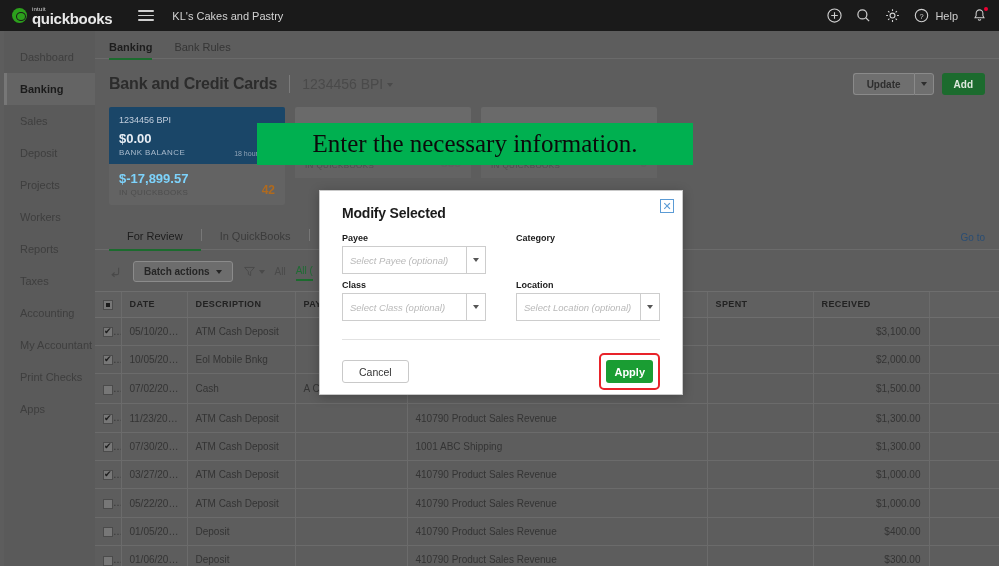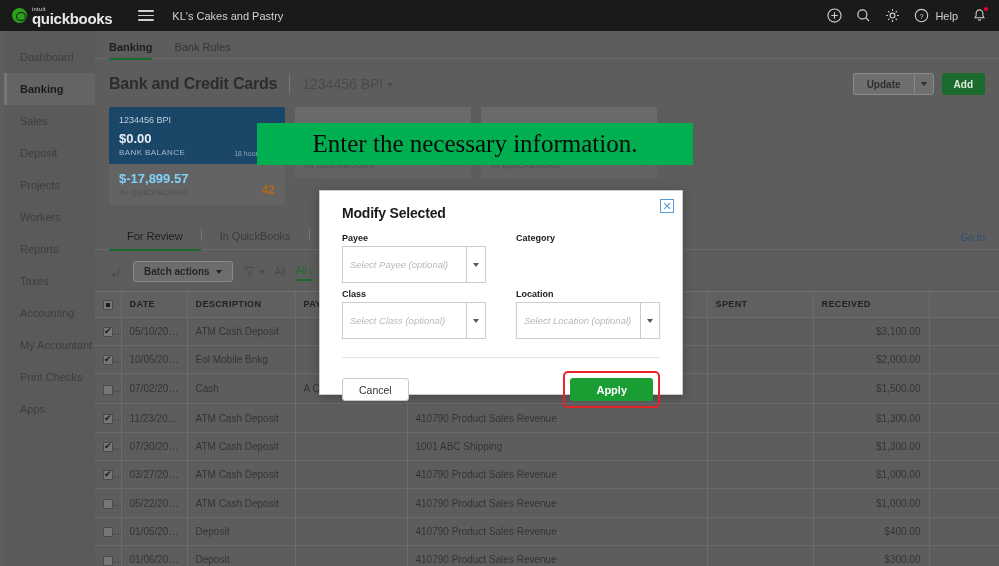--- a/index.html
+++ b/index.html
@@ -166,41 +166,41 @@
   }
   .modal-close {
     position:absolute; right: 8px; top: 8px; width: 14px; height: 14px;
     border: 1.5px solid #5b9bd5; display:flex; align-items:center; justify-content:center;
     color:#5b9bd5; font-size:11px; line-height:1; cursor:pointer;
   }
   .modal-title { font-size: 14px; font-weight: 700; color: #1b1b1b; padding: 14px 0 0 22px; letter-spacing:-.2px;}
   .modal-grid { display: grid; grid-template-columns: 1fr 1fr; gap: 6px 30px; padding: 12px 22px 0 22px; }
   .fld-label { font-size: 9px; font-weight: 700; color: #1b1b1b; margin-bottom: 3px; }
   .fld {
-    height: 37px; border: 1px solid #cdcdcd; display: flex; align-items: center;
+    height: 28px; border: 1px solid #cdcdcd; display: flex; align-items: center;
     background: #fff;
   }
   .fld-input {
     flex: 1; font-size: 9.5px; color: #b9b9b9; font-style: italic; padding-left: 7px;
     white-space: nowrap; overflow: hidden;
   }
   .fld-caret {
     width: 19px; height: 100%; border-left: 1px solid #cdcdcd;
     display: flex; align-items: center; justify-content: center; cursor: pointer;
   }
   .fld-caret i { border-left: 3px solid transparent; border-right: 3px solid transparent; border-top: 4px solid #555; }
   .modal-sep { height:1px; background:#e2e2e2; margin: 18px 22px 0 22px;}
   .modal-foot { display:flex; align-items:center; padding: 13px 22px 0 22px; }
   .btn-cancel {
     height: 23px; padding: 0 16px; border: 1px solid #c9c9c9; border-radius: 3px; background: #fff;
     font-size: 10.5px; color: #333; display:flex;align-items:center; cursor:pointer;
   }
   .apply-wrap { margin-left: auto; position: relative; padding: 5px; border: 2.5px solid #e8232a; border-radius: 5px; }
   .btn-apply {
-    height: 23px; padding: 0 26px; background: #1a9d33; border-radius: 3px;
+    height: 23px; padding: 0 8px; background: #1a9d33; border-radius: 3px;
     font-size: 11px; color: #fff; display:flex;align-items:center; font-weight:600; cursor:pointer;
   }
 </style>
 </head>
 <body>
 
 <div class="topbar">
   <div class="qb-logo">
     <div class="qb-mark"></div>
     <div class="qb-textwrap">

